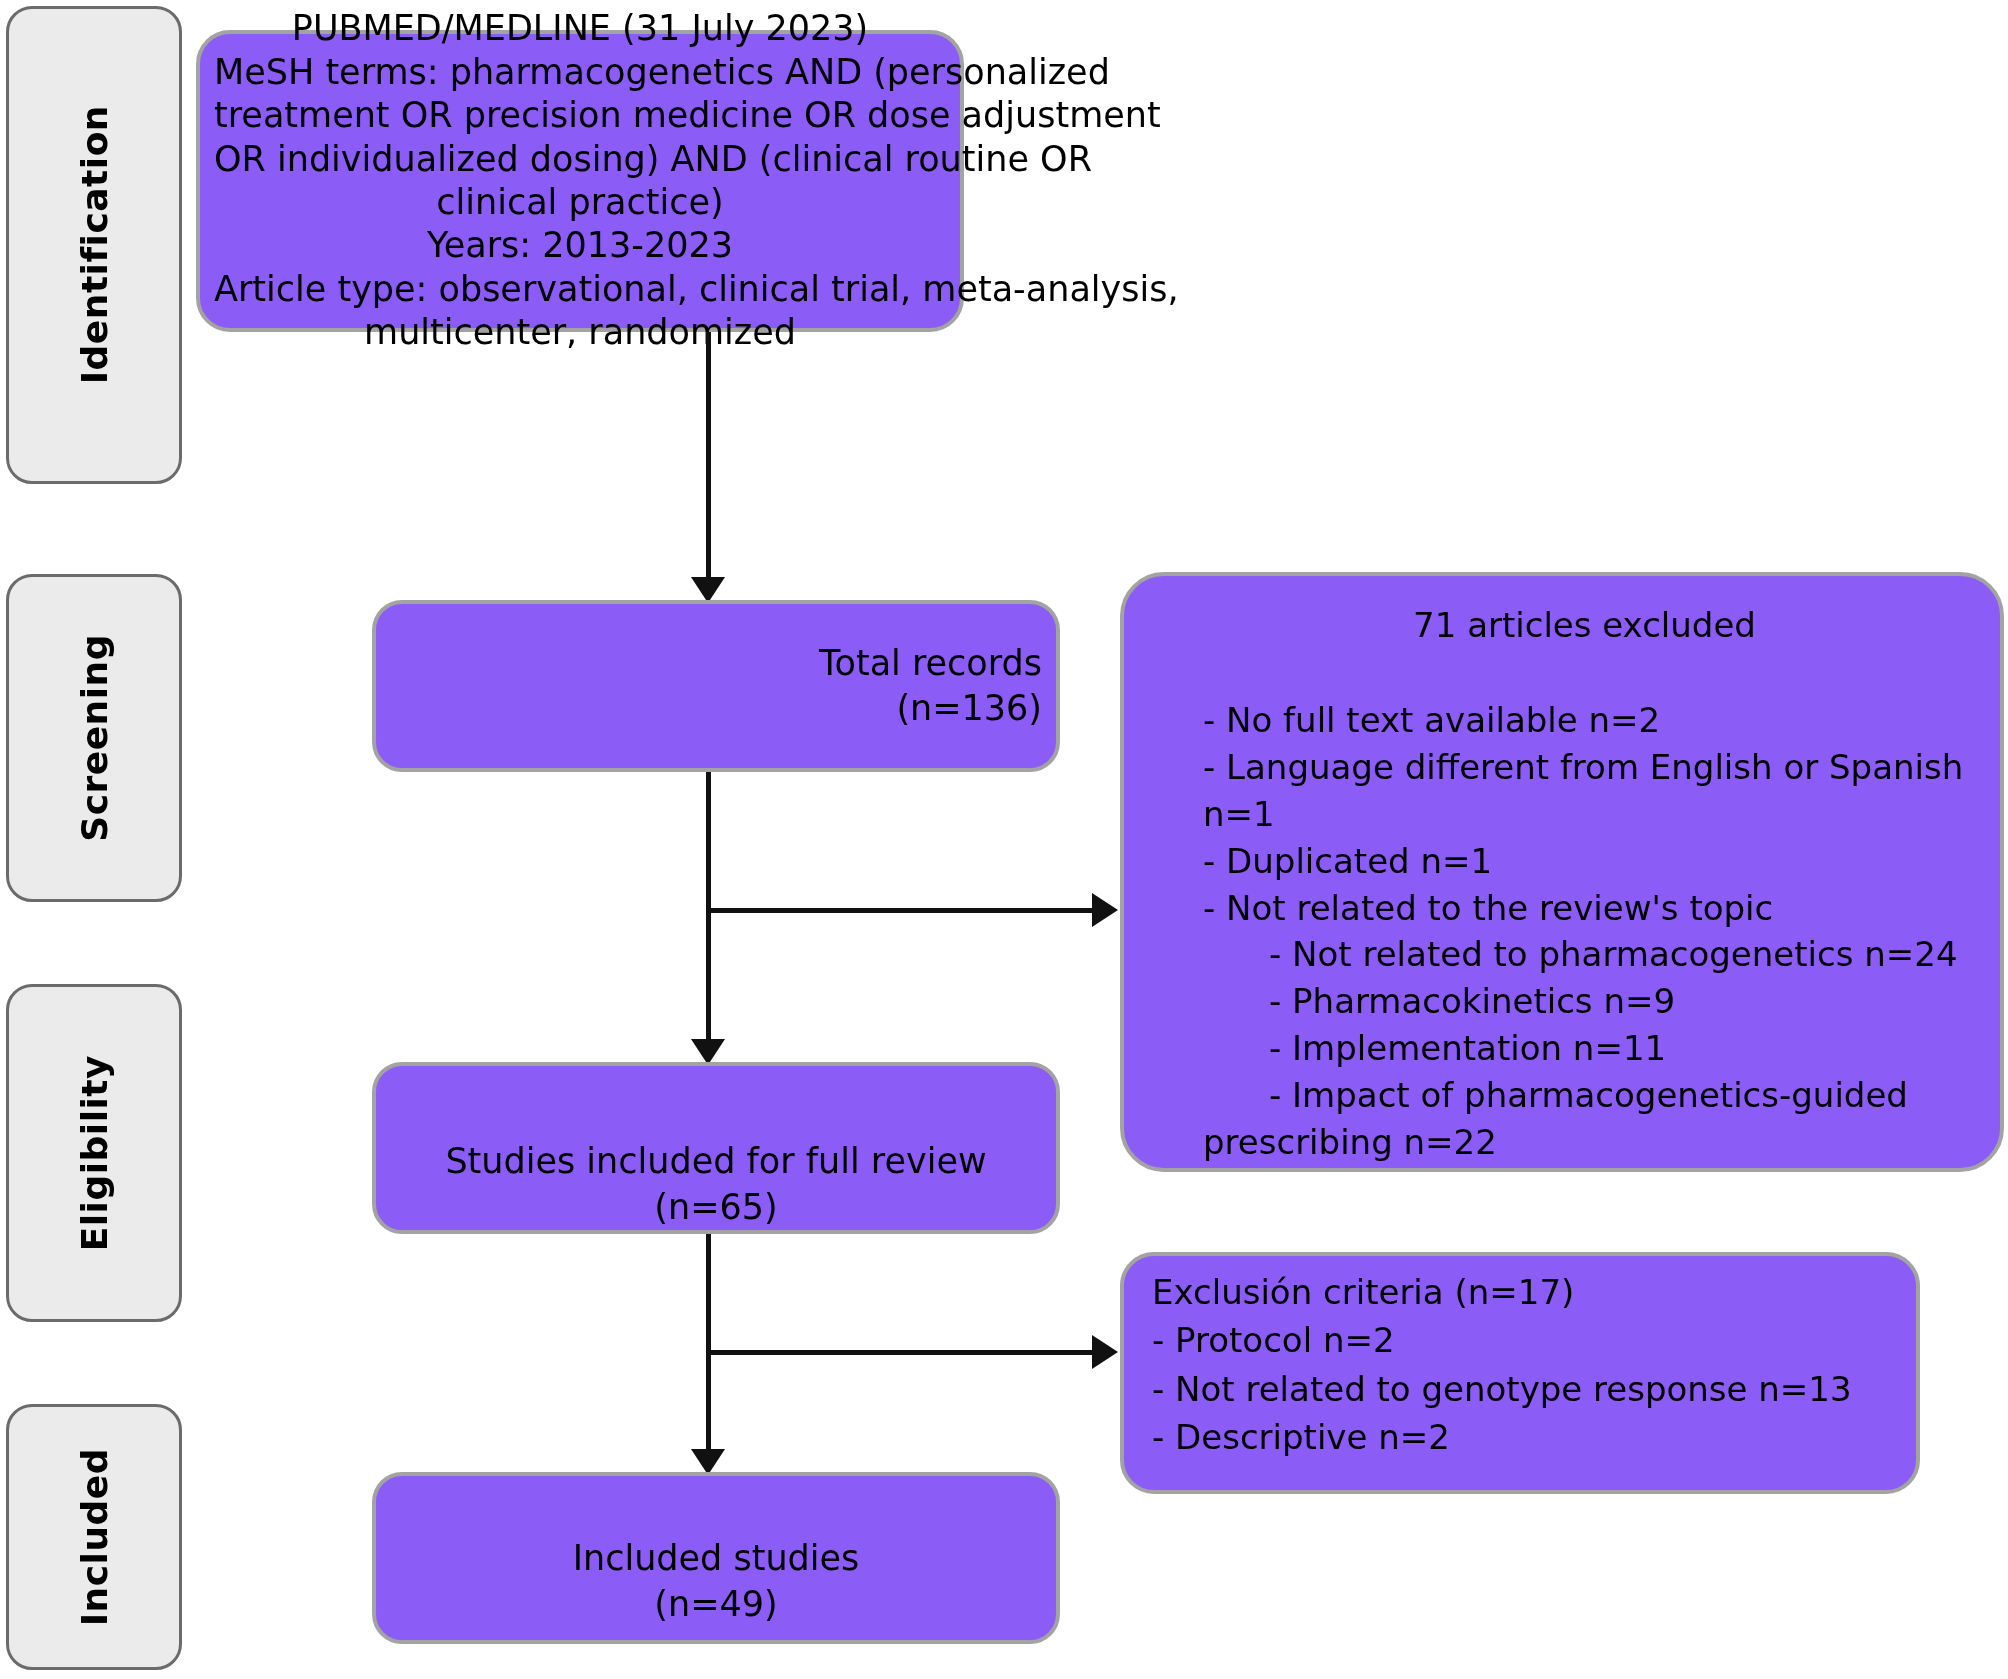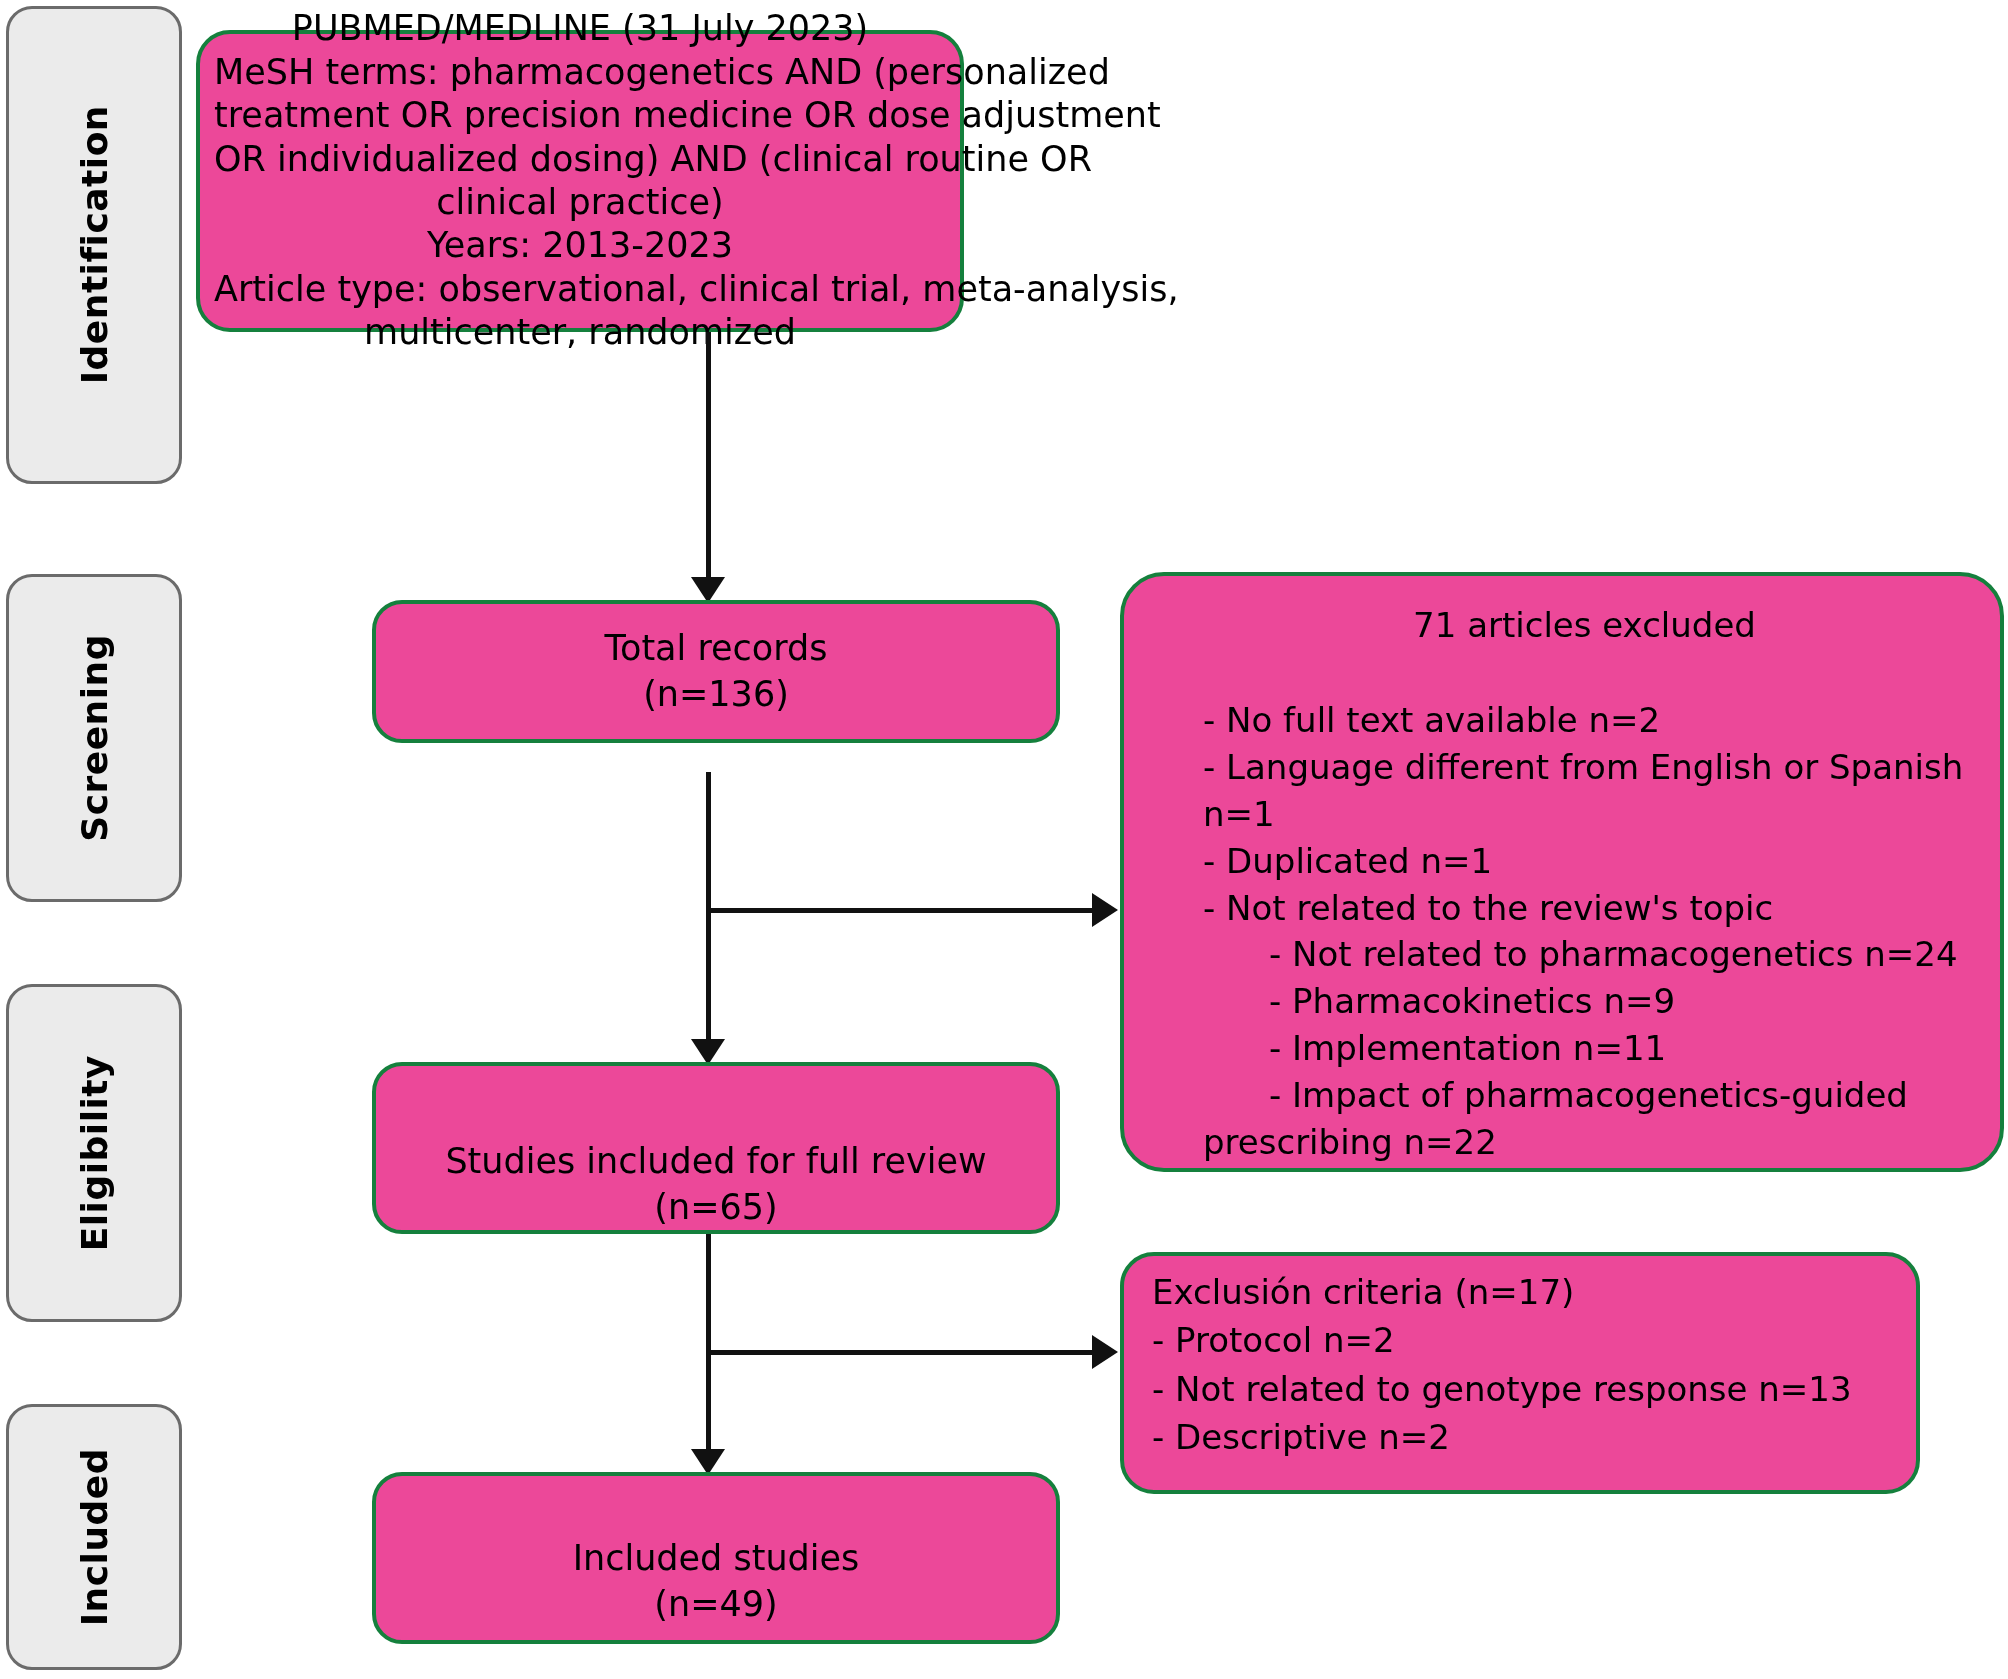--- a/index.html
+++ b/index.html
@@ -35,22 +35,22 @@
     font-weight: bold;
     font-size: 36px;
     letter-spacing: 0.5px;
     color: #000000;
     white-space: nowrap;
   }
 
   
   .flow-box {
     position: absolute;
-    background: #ec4899;
-    border: 4px solid #15803d;
+    background: #8b5cf6;
+    border: 4px solid #a3a3a3;
     border-radius: 30px;
     box-sizing: border-box;
     display: flex;
     align-items: center;
     justify-content: center;
     text-align: center;
     color: #000000;
   }
   .flow-box .inner {
     width: 100%;
@@ -70,21 +70,22 @@
     height: 302px;
     border-radius: 34px;
   }
   #box-query .inner { font-size: 35px; line-height: 1.24; }
 
   
   #box-total {
     left: 372px;
     top: 600px;
     width: 688px;
-    height: 143px;
+    height: 172px;
+    text-align: right;
   }
   #box-total .inner { font-size: 35px; line-height: 1.30; }
 
   
   #box-fullreview {
     left: 372px;
     top: 1062px;
     width: 688px;
     height: 172px;
     align-items: flex-end;

